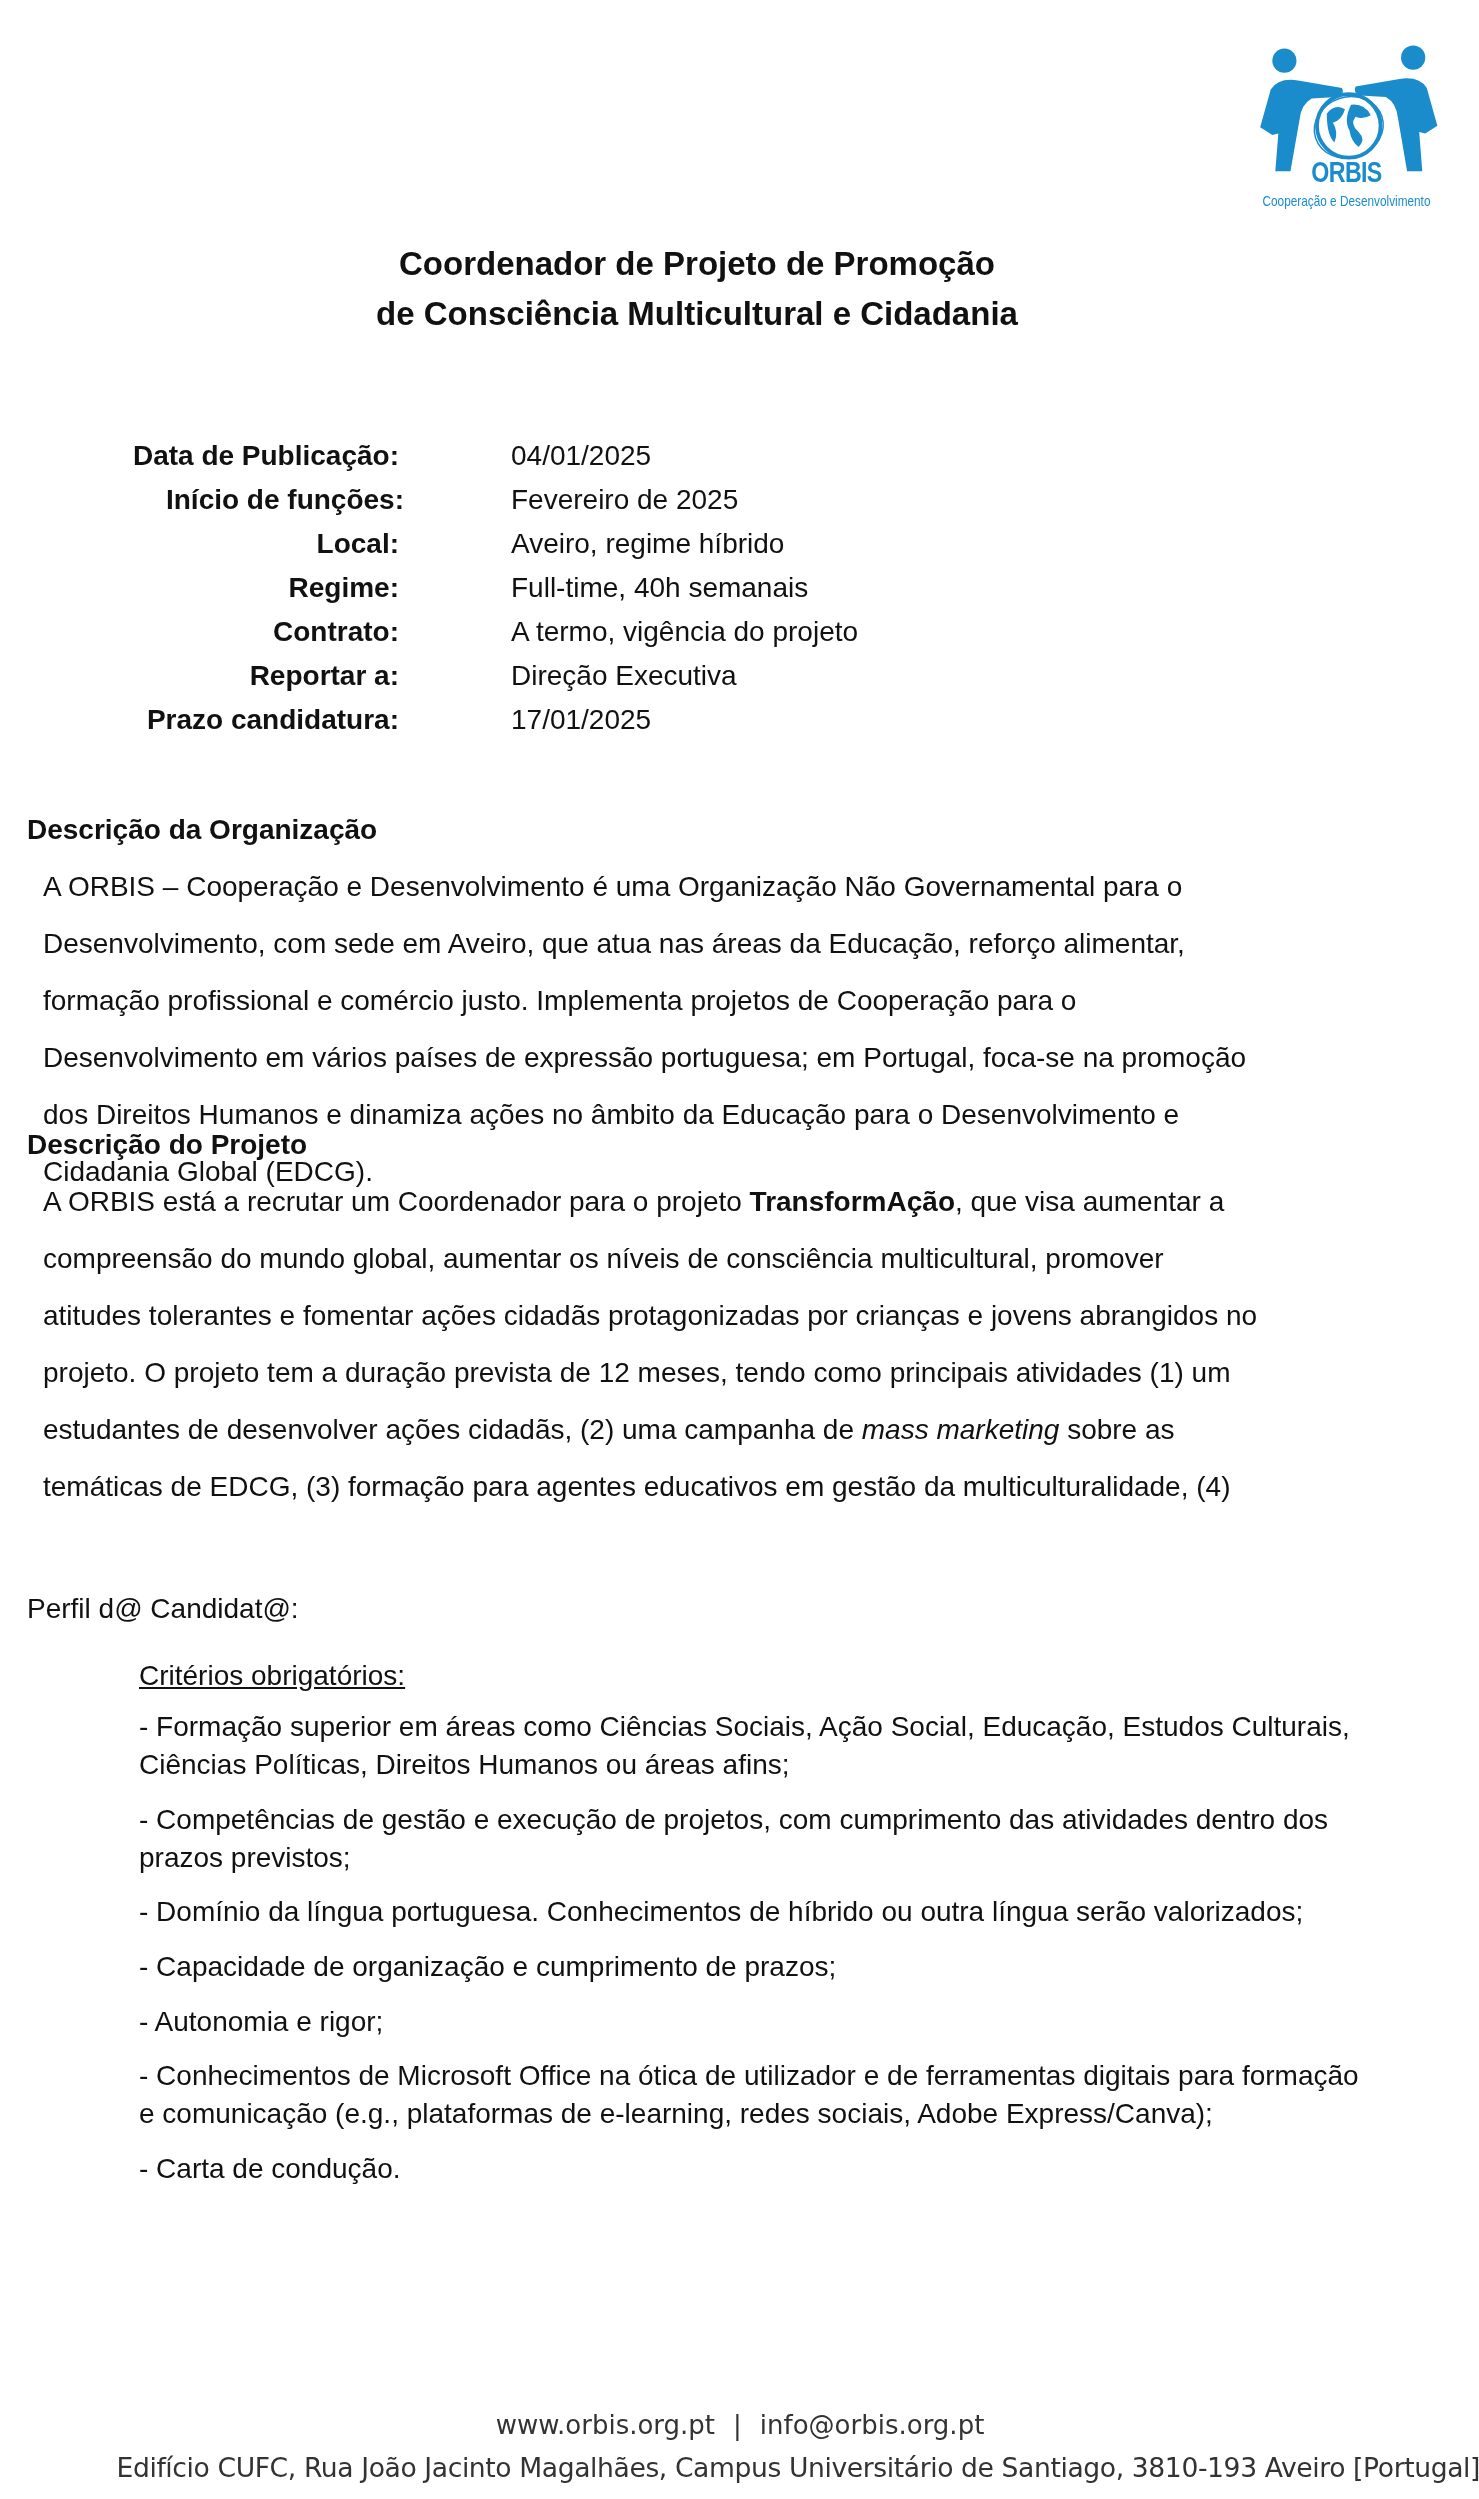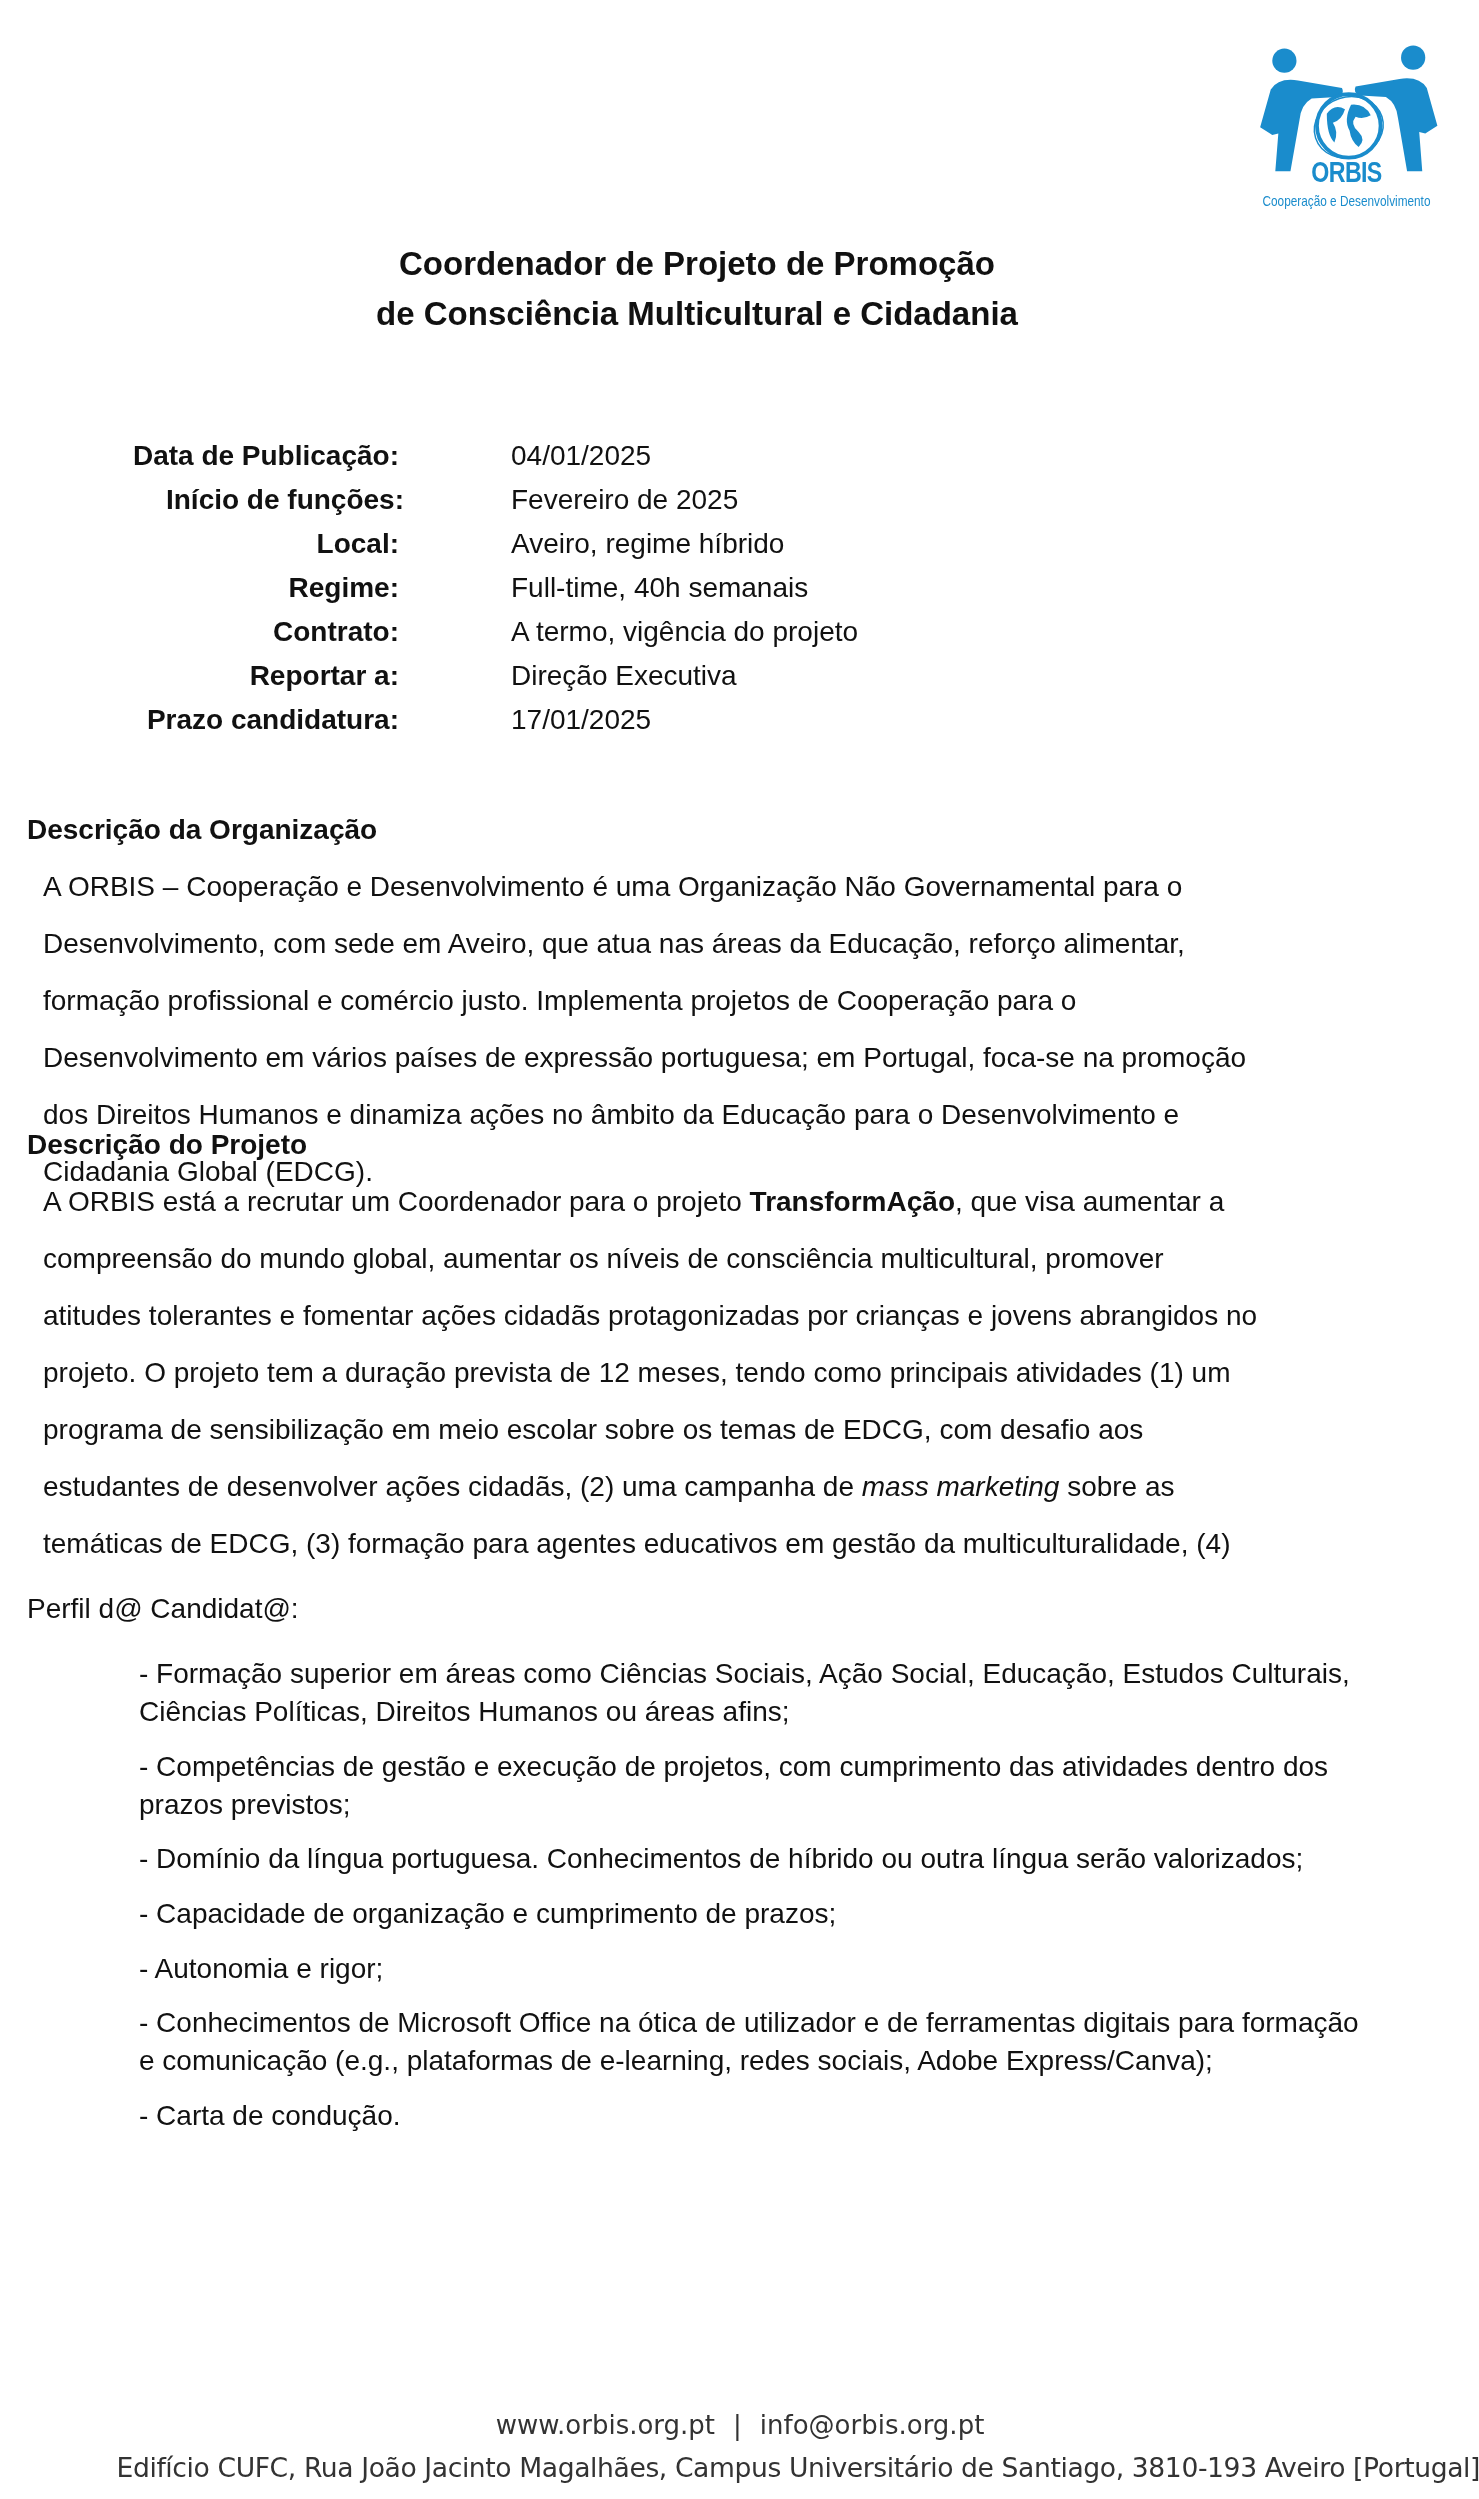--- a/index.html
+++ b/index.html
@@ -104,27 +104,27 @@
   <p>dos Direitos Humanos e dinamiza ações no âmbito da Educação para o Desenvolvimento e</p>
   <p>Cidadania Global (EDCG).</p>
 </div>
 
 <div class="section sec-proj">
   <h2>Descrição do Projeto</h2>
   <p><span>A ORBIS está a recrutar um Coordenador para o projeto </span><b>TransformAção</b><span>, que visa aumentar a</span></p>
   <p>compreensão do mundo global, aumentar os níveis de consciência multicultural, promover</p>
   <p>atitudes tolerantes e fomentar ações cidadãs protagonizadas por crianças e jovens abrangidos no</p>
   <p>projeto. O projeto tem a duração prevista de 12 meses, tendo como principais atividades (1) um</p>
-  <p>programa de sensibilização em meio escolar sobre os temas de EDCG, com desafio aos</p>
   <p><span>estudantes de desenvolver ações cidadãs, (2) uma campanha de </span><i>mass marketing</i><span> sobre as</span></p>
   <p>temáticas de EDCG, (3) formação para agentes educativos em gestão da multiculturalidade, (4)</p>
 </div>
 
 <div class="profile">Perfil d@ Candidat@:</div>
 <div class="criteria">
+  <span class="sub">Critérios obrigatórios:</span>
   <ul>
     <li>- Formação superior em áreas como Ciências Sociais, Ação Social, Educação, Estudos Culturais, Ciências Políticas, Direitos Humanos ou áreas afins;</li>
     <li>- Competências de gestão e execução de projetos, com cumprimento das atividades dentro dos prazos previstos;</li>
     <li>- Domínio da língua portuguesa. Conhecimentos de híbrido ou outra língua serão valorizados;</li>
     <li>- Capacidade de organização e cumprimento de prazos;</li>
     <li>- Autonomia e rigor;</li>
     <li>- Conhecimentos de Microsoft Office na ótica de utilizador e de ferramentas digitais para formação e comunicação (e.g., plataformas de e-learning, redes sociais, Adobe Express/Canva);</li>
     <li>- Carta de condução.</li>
   </ul>
 </div>

